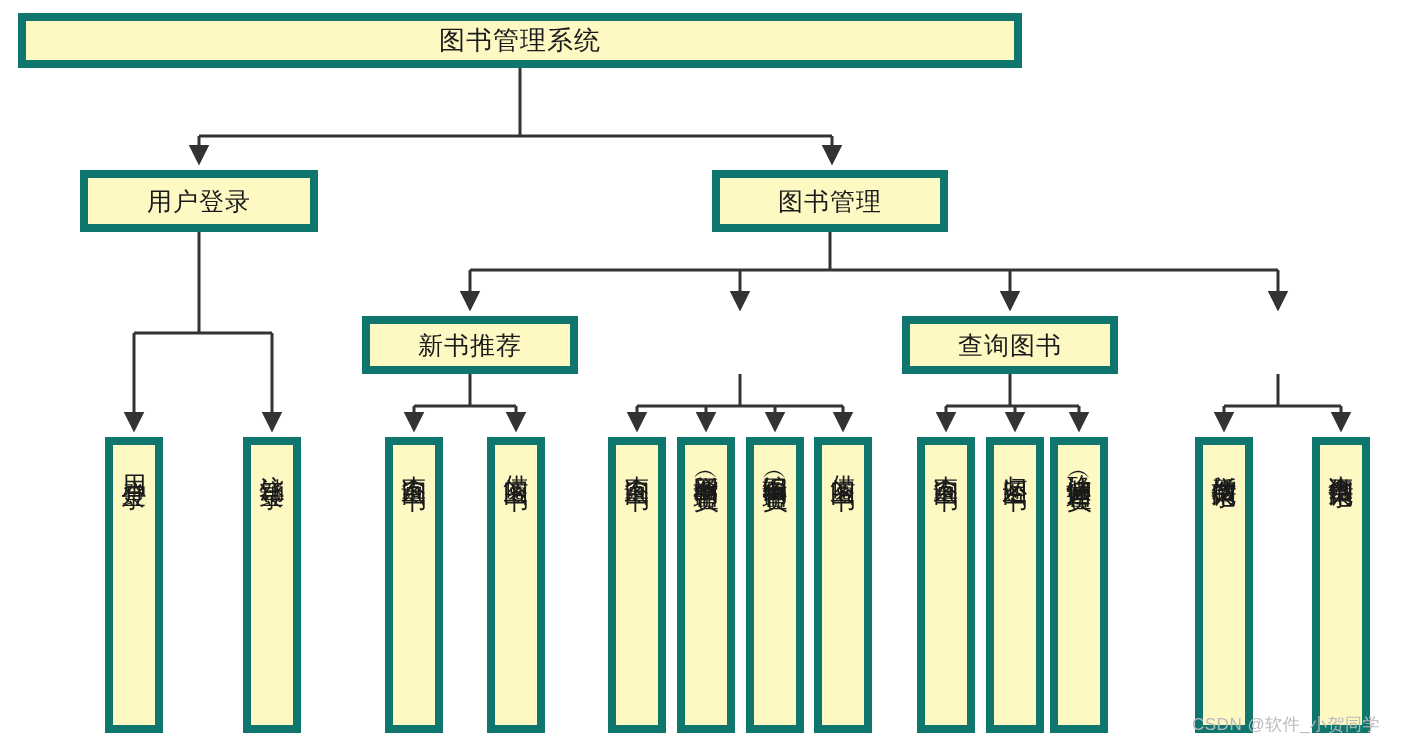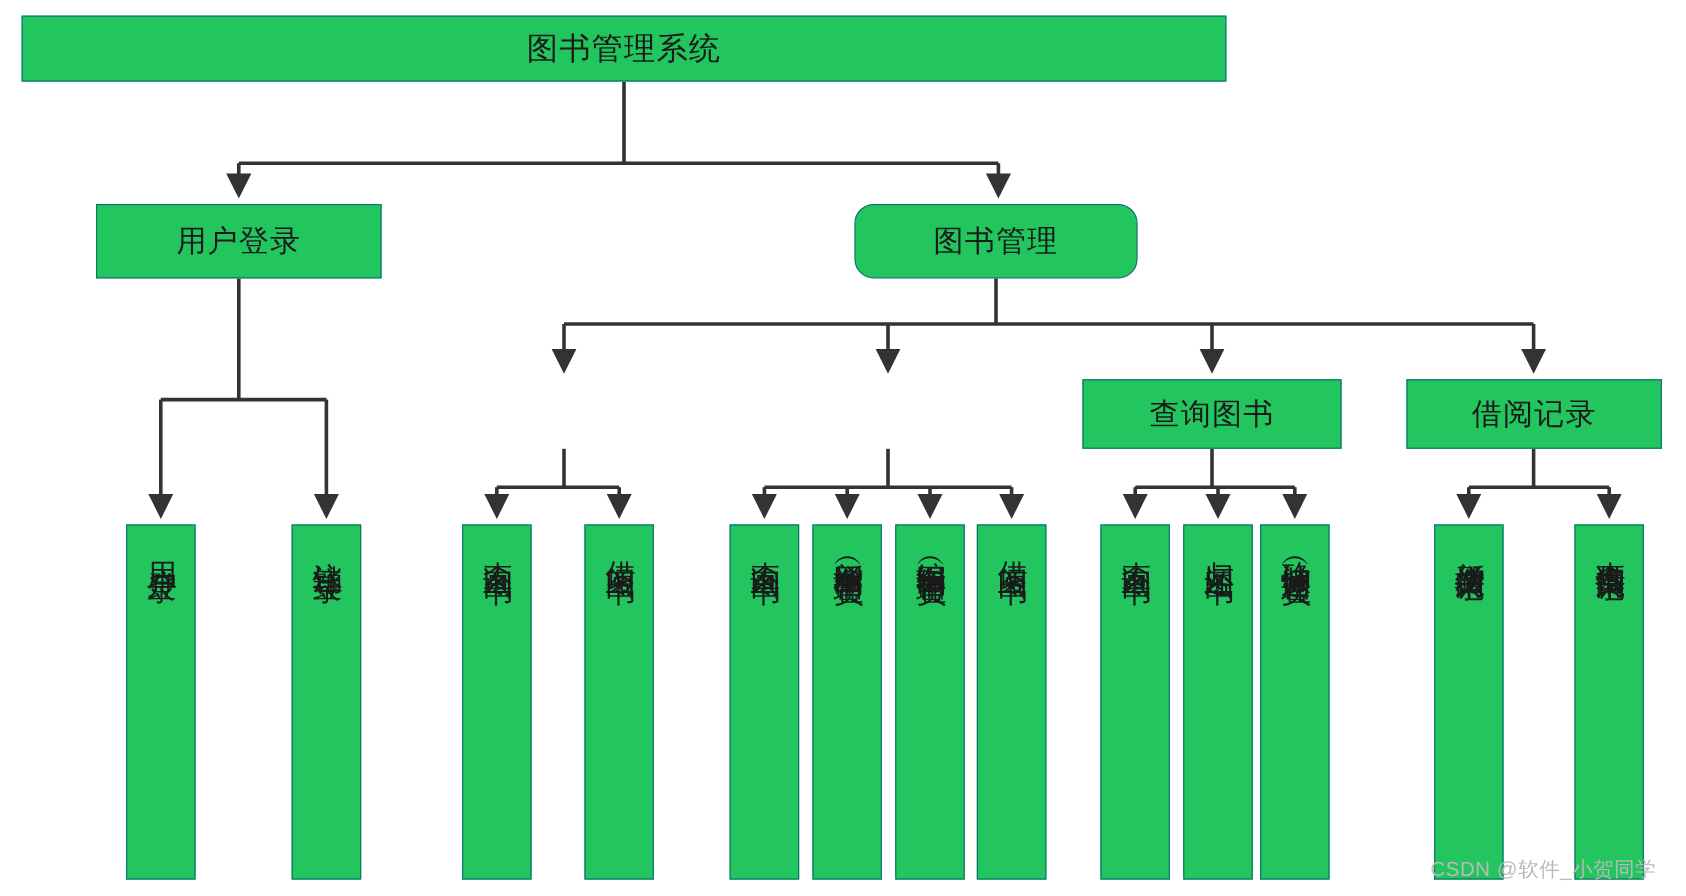--- a/index.html
+++ b/index.html
@@ -17,22 +17,22 @@
   }
   #wires{
     position:absolute;
     left:0;top:0;
     width:1405px;height:747px;
     pointer-events:none;
   }
   .node{
     position:absolute;
     box-sizing:border-box;
-    background:#22c55e;
-    border:1px solid #0f766e;
+    background:#fef9c3;
+    border:8px solid #0f766e;
     display:flex;
     align-items:center;
     justify-content:center;
     z-index:2;
   }
   .node .label{
     color:#1a1a1a;
     line-height:1.12;
     text-align:center;
     white-space:nowrap;
@@ -126,33 +126,33 @@
   </svg>
 
   <div class="node horiz root" style="left:18px;top:13px;width:1004px;height:55px;">
     <span class="label">图书管理系统</span>
   </div>
 
   <div class="node horiz" style="left:80px;top:170px;width:238px;height:62px;">
     <span class="label">用户登录</span>
   </div>
 
-  <div class="node horiz" style="left:712px;top:170px;width:236px;height:62px;border-radius:16px;">
+  <div class="node horiz" style="left:712px;top:170px;width:236px;height:62px;">
     <span class="label">图书管理</span>
   </div>
 
+  <div class="node horiz" style="left:362px;top:316px;width:216px;height:58px;">
+    <span class="label">新书推荐</span>
+  </div>
 
 
   <div class="node horiz" style="left:902px;top:316px;width:216px;height:58px;">
     <span class="label">查询图书</span>
   </div>
 
-  <div class="node horiz" style="left:1172px;top:316px;width:213px;height:58px;">
-    <span class="label">借阅记录</span>
-  </div>
 
   <div class="node vert" style="left:105px;top:437px;width:58px;height:296px;">
     <span class="label">用户登录</span>
   </div>
 
   <div class="node vert" style="left:243px;top:437px;width:58px;height:296px;">
     <span class="label">注销登录</span>
   </div>
 
   <div class="node vert" style="left:385px;top:437px;width:58px;height:296px;">

